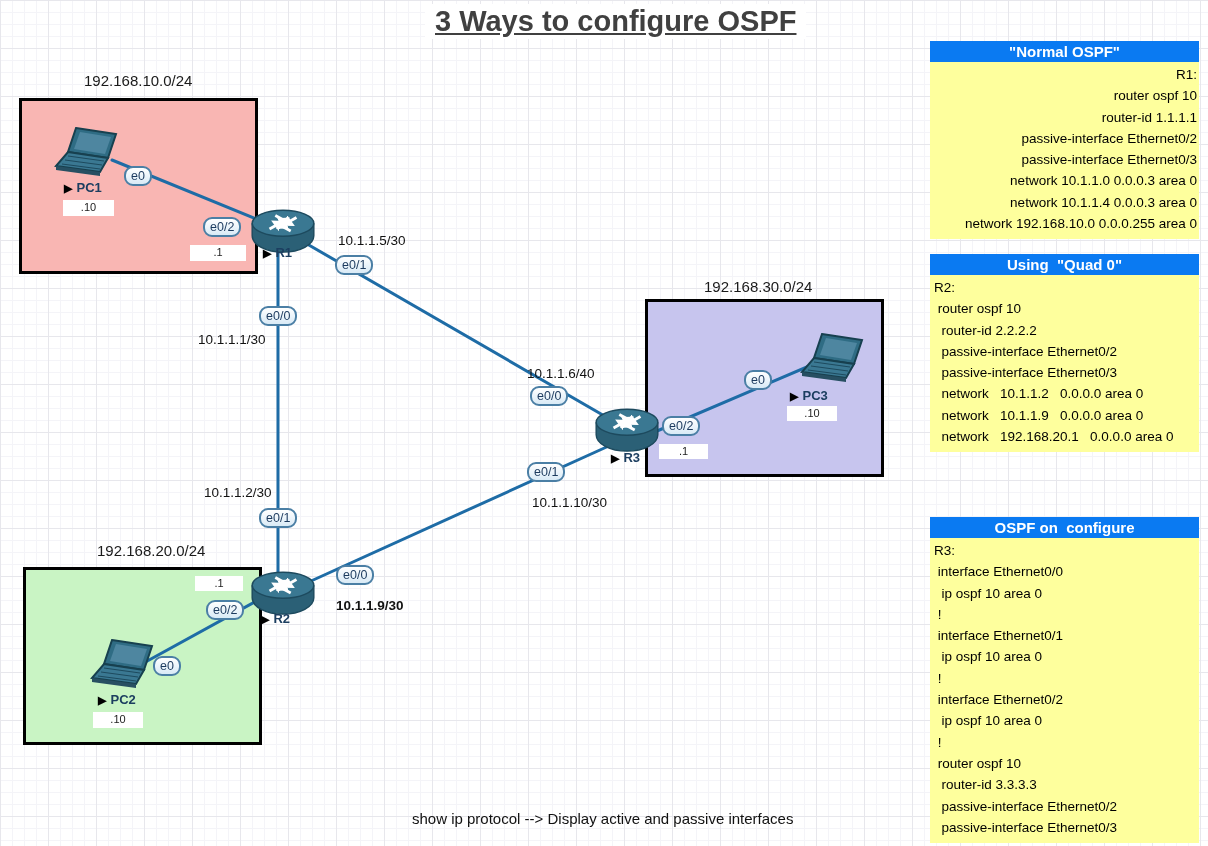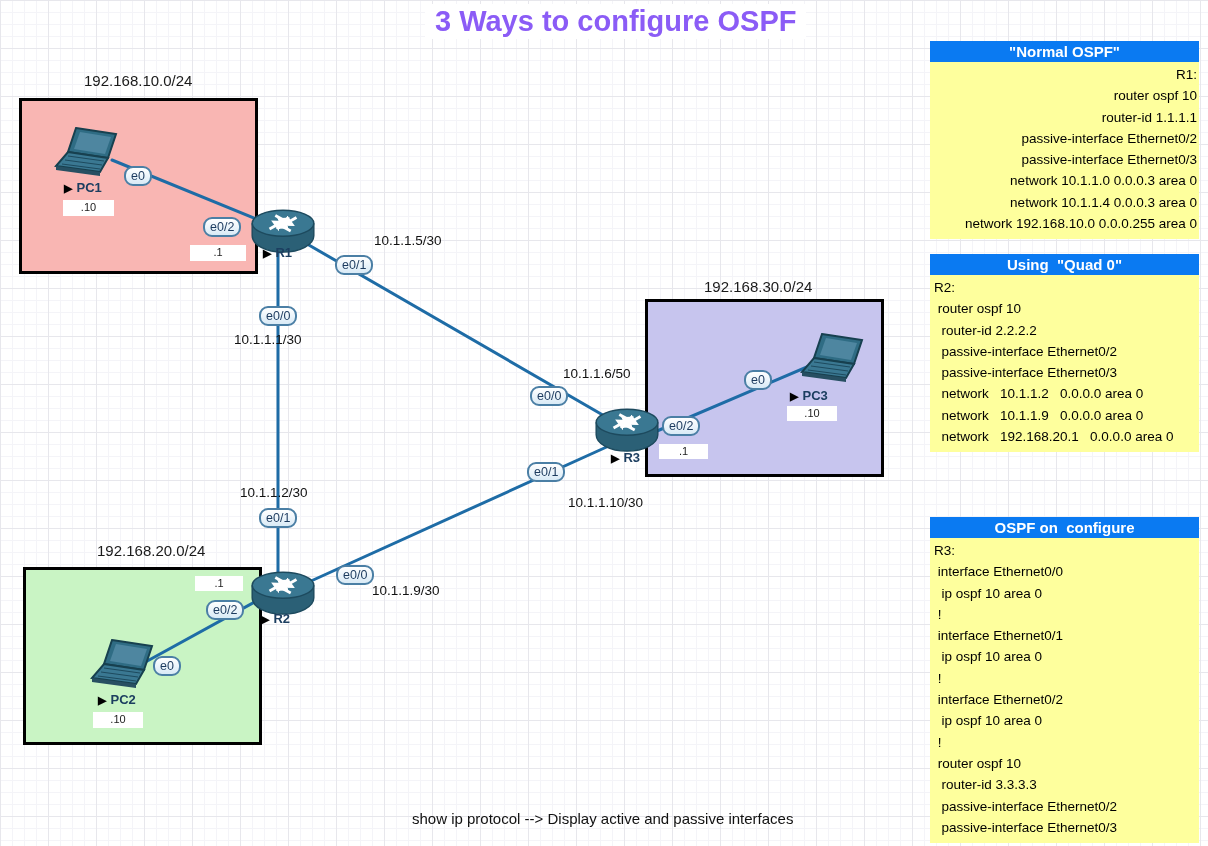--- a/index.html
+++ b/index.html
@@ -70,26 +70,26 @@
   #b-r1-e00{left:259px;top:306px;}
   #b-r2-e01{left:259px;top:508px;}
   #b-r2-e00{left:336px;top:565px;}
   #b-r2-e02{left:206px;top:600px;}
   #b-pc2-e0{left:153px;top:656px;}
   #b-r3-e00{left:530px;top:386px;}
   #b-r3-e01{left:527px;top:462px;}
   #b-r3-e02{left:662px;top:416px;}
   #b-pc3-e0{left:744px;top:370px;}
   
-  .iplbl{font-size:13.5px;color:#111;z-index:2;white-space:pre;padding-left:36px;}
+  .iplbl{font-size:13.5px;color:#111;z-index:2;white-space:pre;}
   #ip-r1r3-a{left:338px;top:233px;}
   #ip-r1r3-b{left:527px;top:366px;}
   #ip-r1r2-a{left:198px;top:332px;}
   #ip-r1r2-b{left:204px;top:485px;}
-  #ip-r2r3-a{left:336px;top:583px;}
+  #ip-r2r3-a{left:336px;top:598px;font-weight:bold;}
   #ip-r2r3-b{left:532px;top:495px;}
   
   .note{left:930px;width:269px;z-index:6;}
   #note1{top:41px;}
   #note2{top:254px;}
   #note3{top:517px;}
   .note-hdr{
     background:#0a7af2;color:#fff;font-weight:bold;font-size:15px;
     text-align:center;padding:2px 0;white-space:pre;
   }
@@ -101,21 +101,21 @@
     color:#ee1414;font-size:15.5px;line-height:21px;text-align:center;
     white-space:pre;padding-top:2px;
   }
   #footer{left:412px;top:810px;font-size:15px;color:#111;white-space:pre;}
 </style>
 </head>
 <body>
 
 <div id="canvas">
 
-  <div id="title" class="abs" style="color: #8b5cf6;">3 Ways to configure OSPF</div>
+  <div id="title" class="abs" style="color: #404040; text-decoration: underline;">3 Ways to configure OSPF</div>
 
   <div id="lan10" class="abs lanbox" style="background-color: rgb(249, 182, 179);"></div>
   <div id="lan20" class="abs lanbox" style="background-color: rgb(201, 244, 196);"></div>
   <div id="lan30" class="abs lanbox" style="background-color: rgb(199, 197, 238);"></div>
 
   <div id="subnet10" class="abs subnet">192.168.10.0/24</div>
   <div id="subnet20" class="abs subnet">192.168.20.0/24</div>
   <div id="subnet30" class="abs subnet">192.168.30.0/24</div>
 
   <svg id="links" class="abs" width="1208" height="846">
@@ -199,21 +199,21 @@
   <div id="b-r2-e01" class="abs badge">e0/1</div>
   <div id="b-r2-e00" class="abs badge">e0/0</div>
   <div id="b-r2-e02" class="abs badge">e0/2</div>
   <div id="b-pc2-e0" class="abs badge">e0</div>
   <div id="b-r3-e00" class="abs badge">e0/0</div>
   <div id="b-r3-e01" class="abs badge">e0/1</div>
   <div id="b-r3-e02" class="abs badge">e0/2</div>
   <div id="b-pc3-e0" class="abs badge">e0</div>
 
   <div id="ip-r1r3-a" class="abs iplbl">10.1.1.5/30</div>
-  <div id="ip-r1r3-b" class="abs iplbl">10.1.1.6/50</div>
+  <div id="ip-r1r3-b" class="abs iplbl">10.1.1.6/40</div>
   <div id="ip-r1r2-a" class="abs iplbl">10.1.1.1/30</div>
   <div id="ip-r1r2-b" class="abs iplbl">10.1.1.2/30</div>
   <div id="ip-r2r3-a" class="abs iplbl">10.1.1.9/30</div>
   <div id="ip-r2r3-b" class="abs iplbl">10.1.1.10/30</div>
 
   <div id="note1" class="abs note">
     <div class="note-hdr" style="background-color: rgb(10, 122, 242);">"Normal OSPF"</div>
     <div class="note-body" style="background-color: rgb(254, 255, 157); text-align: right;">R1:
  router ospf 10
   router-id 1.1.1.1

